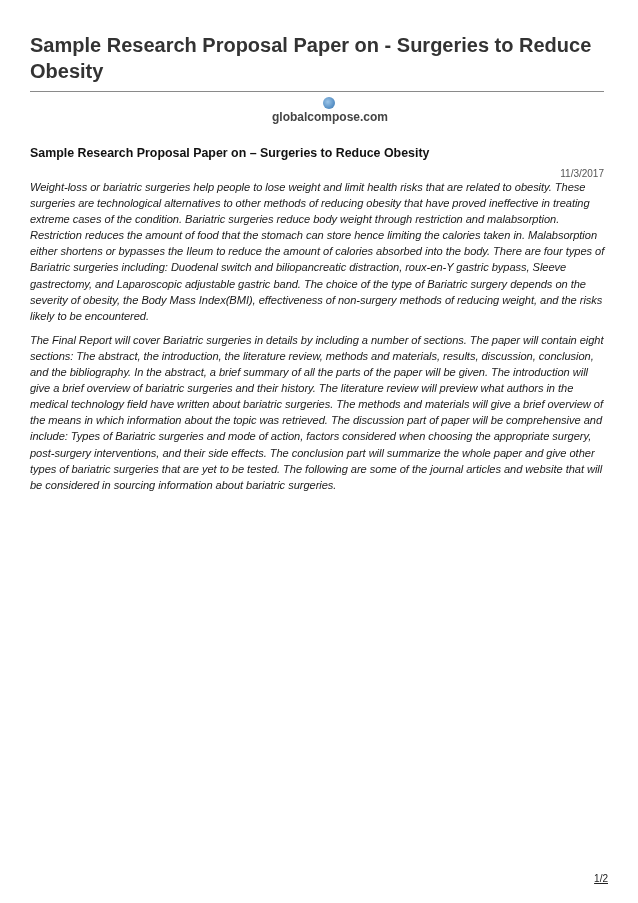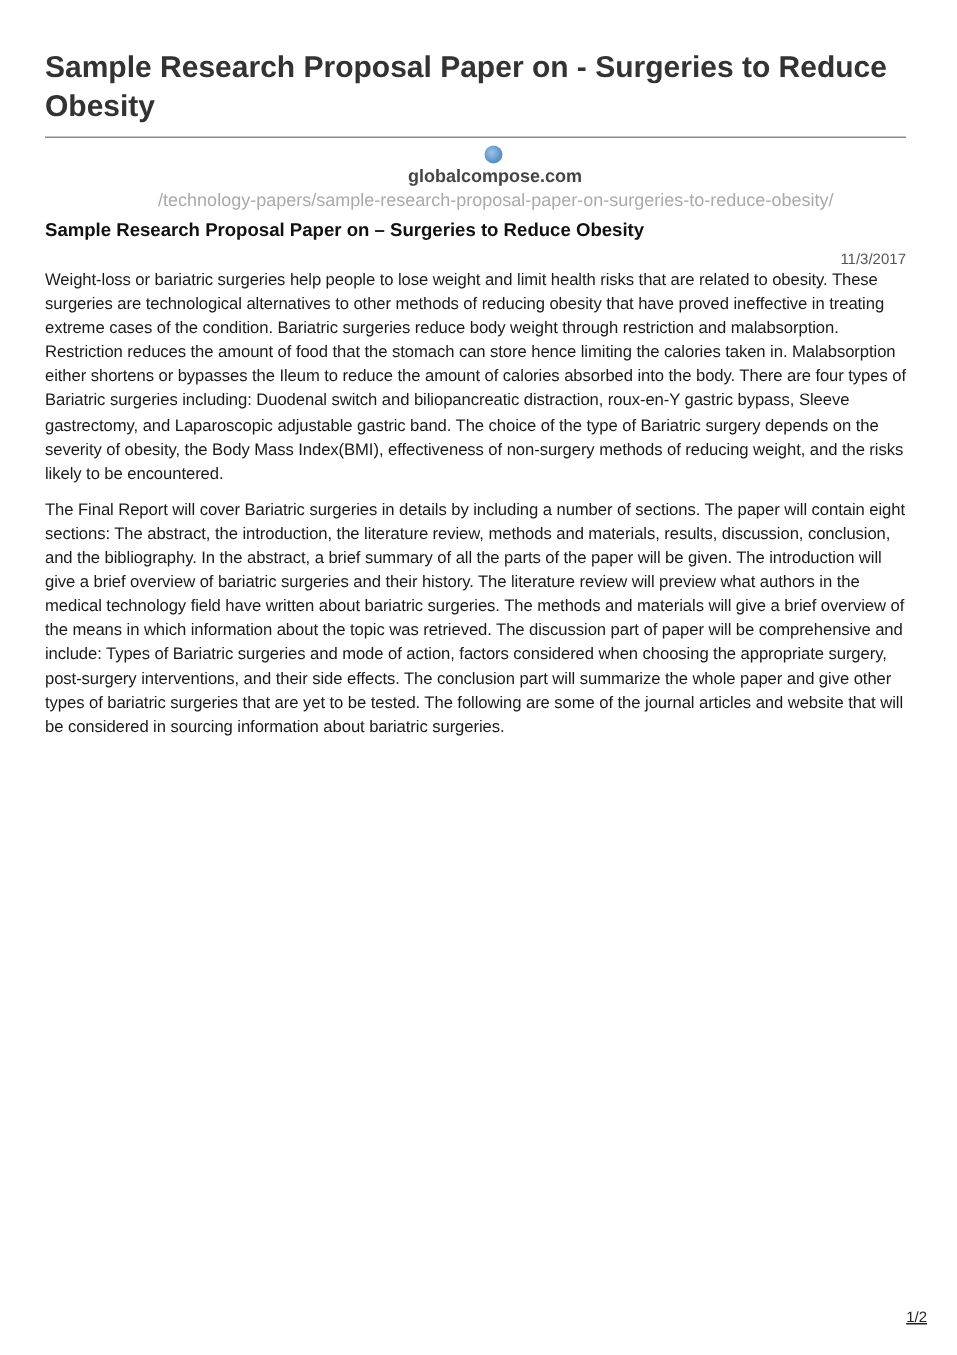--- a/index.html
+++ b/index.html
@@ -95,43 +95,43 @@
       left: 0;
       top: 179px;
       width: 576px;
     }
     .body-text p {
       margin: 0 0 8px 0;
       font-size: 11.1px;
       line-height: 16.1px;
       color: #1a1a1a;
       letter-spacing: -0.05px;
+      font-style: italic;
     }
     .page-number {
       position: absolute;
-      right: 20px;
+      right: 30px;
       top: 872px;
       font-size: 10px;
       line-height: 14px;
       color: #222222;
       text-decoration: underline;
     }
   </style>
 </head>
 <body>
 
 <div class="page">
   <h1 class="doc-title">Sample Research Proposal Paper on - Surgeries to Reduce Obesity</h1>
 
   <div class="title-rule"></div>
 
   <div class="source-line">
     <span class="globe-icon"></span>
     <span class="source-domain">globalcompose.com</span>
-    <span class="source-path">/technology-papers/sample-research-proposal-paper-on-surgeries-to-reduce-obesity/</span>
   </div>
 
   <div class="doc-date">11/3/2017</div>
 
   <h2 class="section-heading">Sample Research Proposal Paper on – Surgeries to Reduce Obesity</h2>
 
   <div class="body-text">
     <p>Weight-loss or bariatric surgeries help people to lose weight and limit health risks that are related to obesity. These surgeries are technological alternatives to other methods of reducing obesity that have proved ineffective in treating extreme cases of the condition. Bariatric surgeries reduce body weight through restriction and malabsorption. Restriction reduces the amount of food that the stomach can store hence limiting the calories taken in. Malabsorption either shortens or bypasses the Ileum to reduce the amount of calories absorbed into the body. There are four types of Bariatric surgeries including: Duodenal switch and biliopancreatic distraction, roux-en-Y gastric bypass, Sleeve gastrectomy, and Laparoscopic adjustable gastric band. The choice of the type of Bariatric surgery depends on the severity of obesity, the Body Mass Index(BMI), effectiveness of non-surgery methods of reducing weight, and the risks likely to be encountered.</p>
     <p>The Final Report will cover Bariatric surgeries in details by including a number of sections. The paper will contain eight sections: The abstract, the introduction, the literature review, methods and materials, results, discussion, conclusion, and the bibliography. In the abstract, a brief summary of all the parts of the paper will be given. The introduction will give a brief overview of bariatric surgeries and their history. The literature review will preview what authors in the medical technology field have written about bariatric surgeries. The methods and materials will give a brief overview of the means in which information about the topic was retrieved. The discussion part of paper will be comprehensive and include: Types of Bariatric surgeries and mode of action, factors considered when choosing the appropriate surgery, post-surgery interventions, and their side effects. The conclusion part will summarize the whole paper and give other types of bariatric surgeries that are yet to be tested. The following are some of the journal articles and website that will be considered in sourcing information about bariatric surgeries.</p>
   </div>

